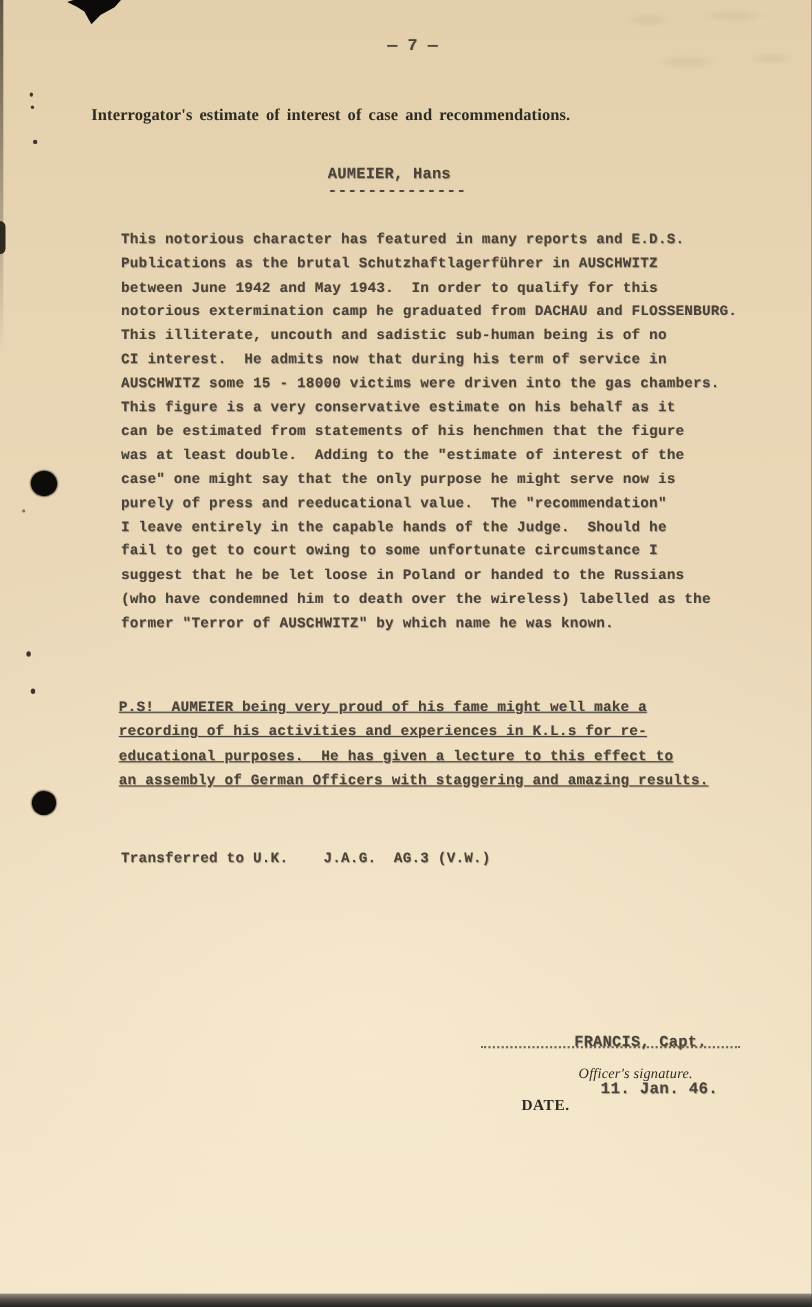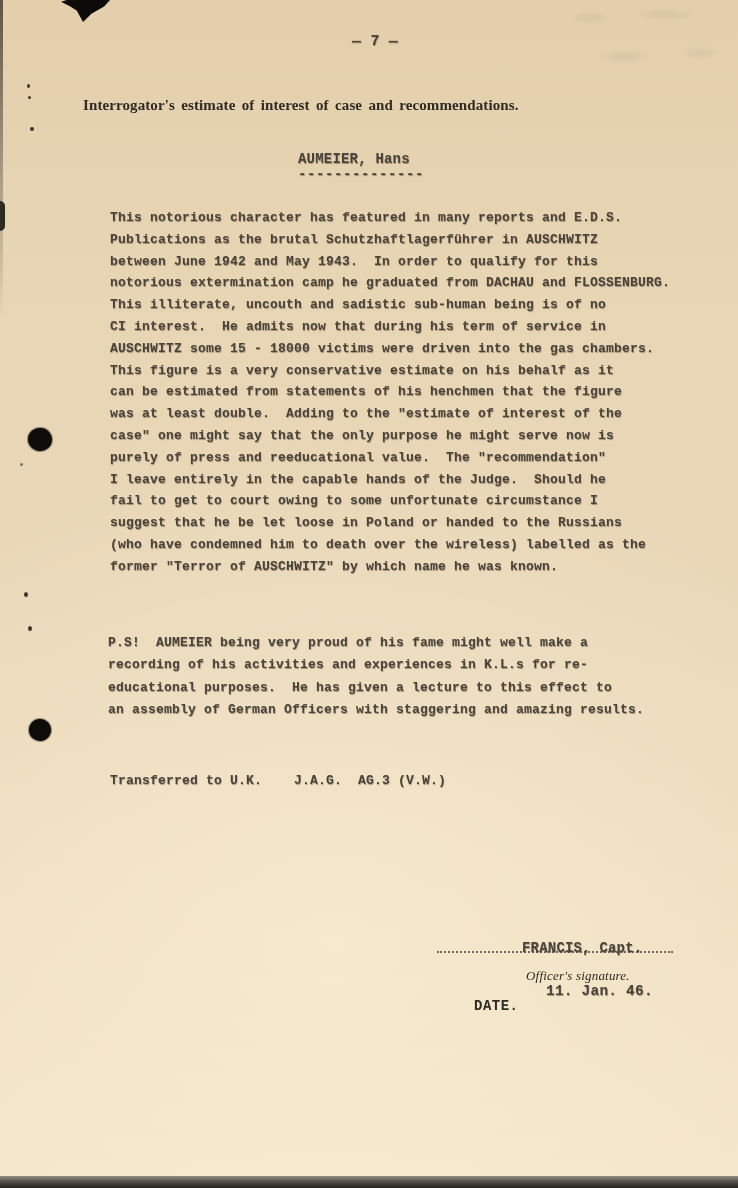--- a/index.html
+++ b/index.html
@@ -75,27 +75,27 @@
 can be estimated from statements of his henchmen that the figure
 was at least double.  Adding to the "estimate of interest of the
 case" one might say that the only purpose he might serve now is
 purely of press and reeducational value.  The "recommendation"
 I leave entirely in the capable hands of the Judge.  Should he
 fail to get to court owing to some unfortunate circumstance I
 suggest that he be let loose in Poland or handed to the Russians
 (who have condemned him to death over the wireless) labelled as the
 former "Terror of AUSCHWITZ" by which name he was known.</div>
 
-  <div class="typed block" style="left:108px;top:632px;line-height:22.3px;">P.S!  AUMEIER being very proud of his fame might well make a
+  <div class="typed block" style="left:108px;top:632px;line-height:22.3px;text-decoration:underline;">P.S!  AUMEIER being very proud of his fame might well make a
 recording of his activities and experiences in K.L.s for re-
 educational purposes.  He has given a lecture to this effect to
 an assembly of German Officers with staggering and amazing results.</div>
 
   <div class="typed" style="left:110px;top:773px;font-size:13px;text-align:right;">Transferred to U.K.    J.A.G.  AG.3 (V.W.)</div>
 
   <div class="sig-rule"></div>
   <div class="typed" style="left:522px;top:940px;font-size:14px;">FRANCIS, Capt.</div>
   <div class="printed" style="left:526px;top:954px;font-size:13px;font-weight:400;letter-spacing:0.2px;font-style:italic;">Officer's signature.</div>
-  <div class="printed" style="left:474px;top:984px;font-size:14px;letter-spacing:0.5px;font-family:Liberation Mono, monospace;">DATE.</div>
+  <div class="printed" style="left:474px;top:984px;font-size:14px;letter-spacing:0.5px;">DATE.</div>
   <div class="typed" style="left:546px;top:983px;font-size:14.5px;">11. Jan. 46.</div>
 
   <div class="scan-edge-bottom"></div>
 </div>
 
 </body></html>

